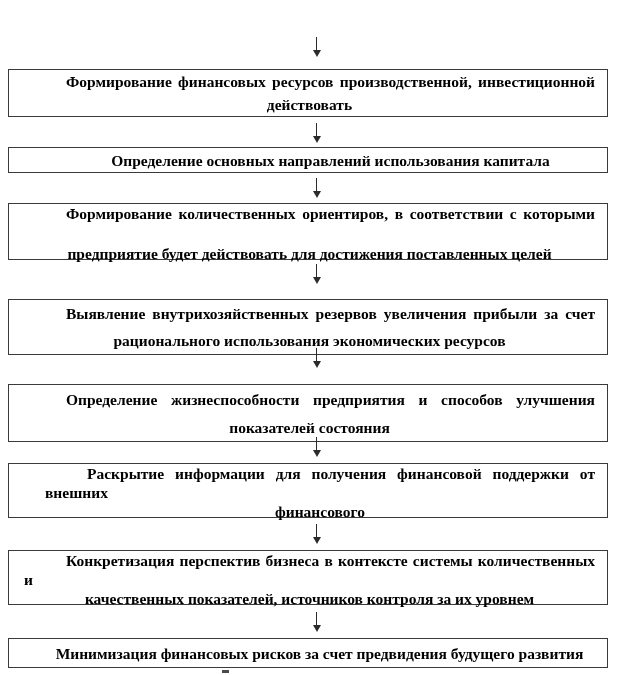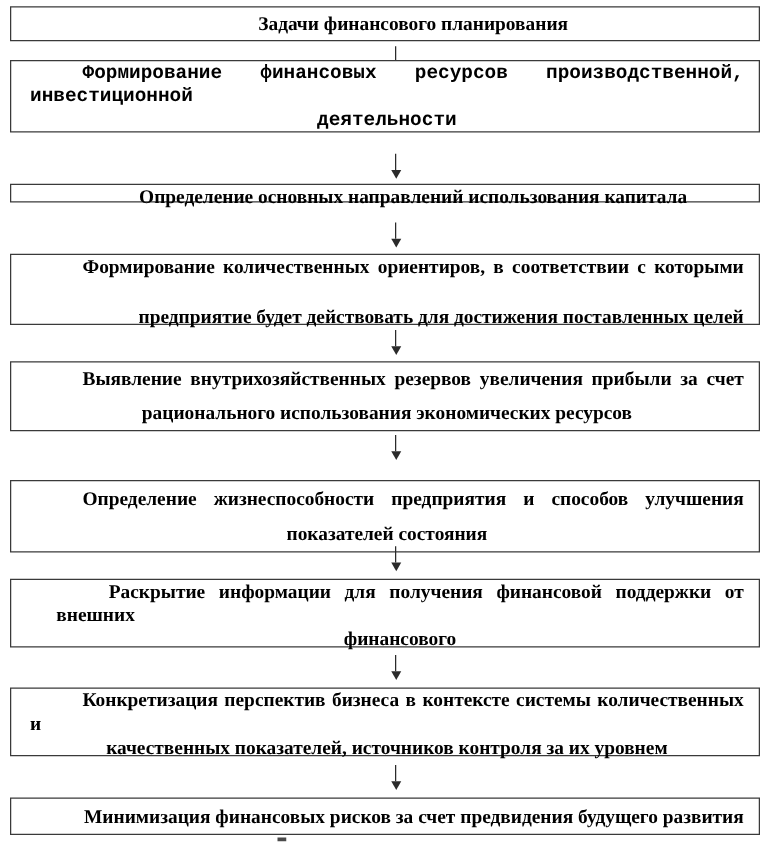--- a/index.html
+++ b/index.html
@@ -26,29 +26,29 @@
     padding:0 12px 0 15px;
   }
   .ln{width:100%;line-height:19px;}
   
   .fill{text-align:justify;text-align-last:justify;text-indent:42px;}
   
   .ctr{text-align:center;white-space:nowrap;}
   
   .ci{text-align:center;text-indent:42px;white-space:nowrap;}
   
-  .ci2{text-align:right;text-indent:20px;white-space:nowrap;}
+  .ci2{text-align:center;text-indent:20px;white-space:nowrap;}
   
-  .lft{text-align:right;white-space:nowrap;}
+  .lft{text-align:center;white-space:nowrap;}
 
   .b1{top:5px;height:28px;}
-  .b2{top:48px;height:58px;font-family:Liberation Mono, monospace;}
-  .b3{top:147px;height:15px;}
+  .b2{top:69px;height:48px;}
+  .b3{top:147px;height:26px;}
   .b4{top:203px;height:57px;gap:21px;}
-  .b5{top:289px;height:56px;align-items:center;}
+  .b5{top:299px;height:56px;align-items:center;}
   .b6{top:384px;height:58px;}
   .b7{top:463px;height:55px;padding-left:36px;}
   .b8{top:550px;height:55px;align-items:flex-end;}
   .b9{top:638px;height:30px;}
 
   .arrow{
     position:absolute;
     left:316px;
     width:0;height:13px;
     border-left:1.6px solid #2b2b2b;
@@ -76,28 +76,25 @@
     left:222px;top:670px;
     width:7px;height:2.5px;
     background:#4a4a4a;
   }
 </style>
 </head>
 <body>
 
 <div class="canvas">
 
-  <div class="box b1">
-    <div class="ln ci">Задачи финансового планирования</div>
-  </div>
   <div class="arrow a1"></div>
 
   <div class="box b2">
     <div class="ln fill">Формирование финансовых ресурсов производственной, инвестиционной</div>
-    <div class="ln ctr">деятельности</div>
+    <div class="ln ctr">действовать</div>
   </div>
   <div class="arrow a2"></div>
 
   <div class="box b3">
     <div class="ln ci">Определение основных направлений использования капитала</div>
   </div>
   <div class="arrow a3"></div>
 
   <div class="box b4">
     <div class="ln fill">Формирование количественных ориентиров, в соответствии с которыми</div>

